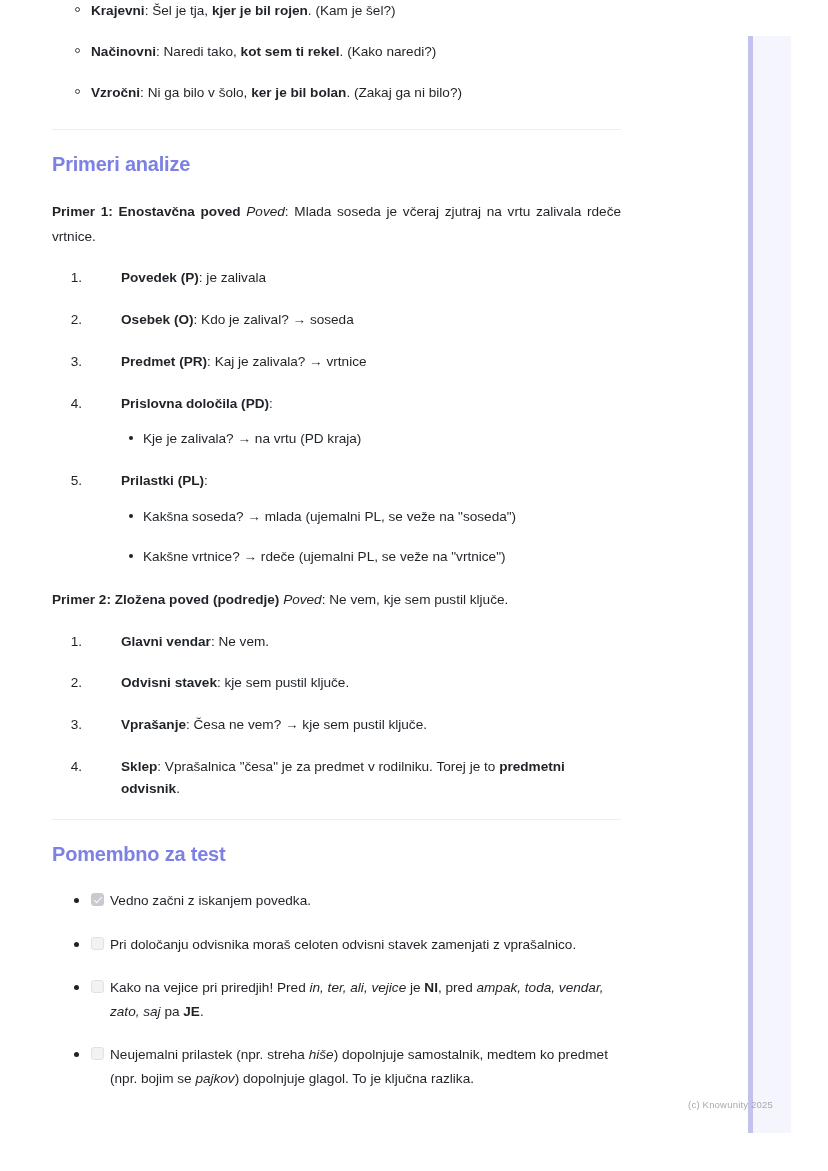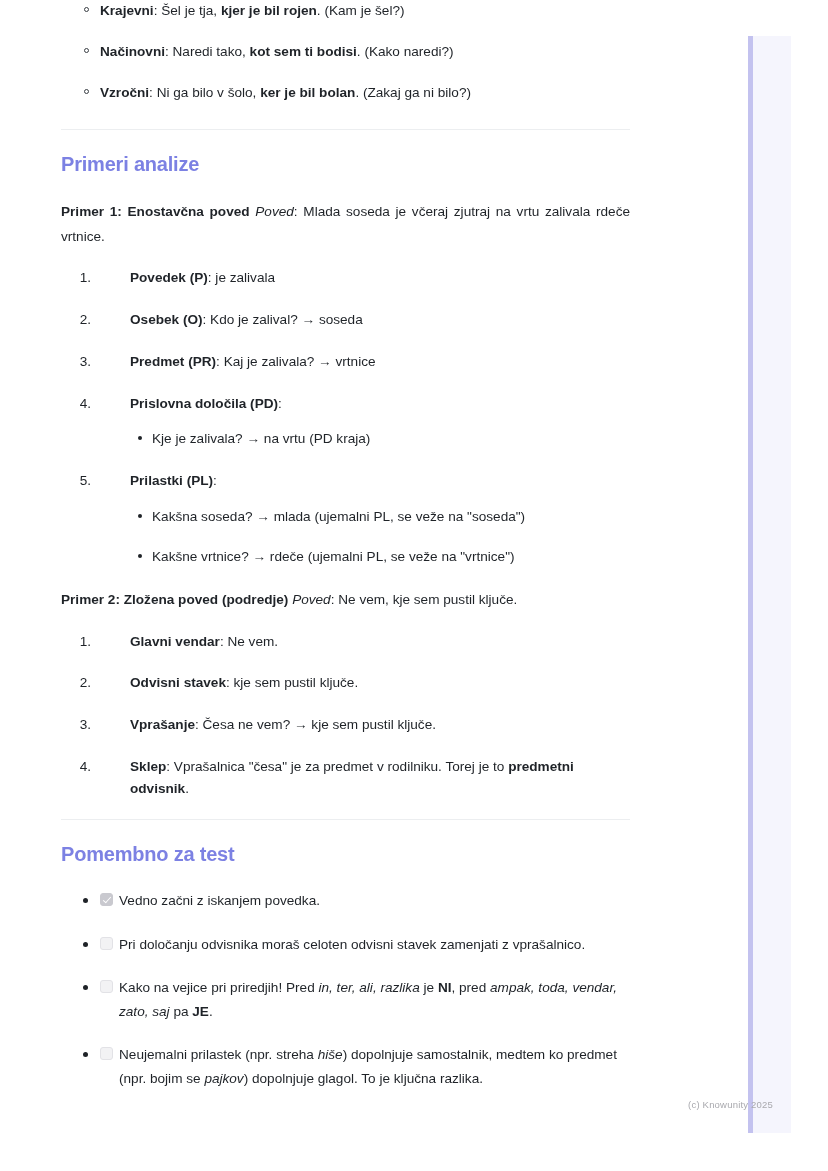--- a/index.html
+++ b/index.html
@@ -30,21 +30,21 @@
     left: 748px;
     top: 36px;
     width: 5px;
     height: 1097px;
     background: #c3c2ef;
   }
 
   
   #doc {
     position: absolute;
-    left: 61px;
+    left: 52px;
     top: 0;
     width: 569px;
   }
 
   hr.rule {
     border: 0;
     border-top: 1px solid #eceef0;
     margin: 26px 0 22px 0;
     height: 0;
   }
@@ -218,21 +218,21 @@
 </head>
 <body>
 
 <div id="side-rail"></div>
 <div id="side-rail-indicator"></div>
 
 <div id="doc">
 
   <ul class="circlelist" id="clause-list">
       <li><b>Krajevni</b><span>: Šel je tja, </span><b>kjer je bil rojen</b><span>. (Kam je šel?)</span></li>
-      <li><b>Načinovni</b><span>: Naredi tako, </span><b>kot sem ti bodisi</b><span>. (Kako naredi?)</span></li>
+      <li><b>Načinovni</b><span>: Naredi tako, </span><b>kot sem ti rekel</b><span>. (Kako naredi?)</span></li>
       <li><b>Vzročni</b><span>: Ni ga bilo v šolo, </span><b>ker je bil bolan</b><span>. (Zakaj ga ni bilo?)</span></li>
     </ul>
 
   <hr class="rule">
 
   <h2 class="section-title">Primeri analize</h2>
 
   <p class="para">
     <b>Primer 1: Enostavčna poved</b>
     <i>Poved</i><span>: Mlada soseda je včeraj zjutraj na vrtu zalivala rdeče vrtnice.</span>
@@ -263,19 +263,19 @@
       <li><b>Sklep</b><span>: Vprašalnica "česa" je za predmet v rodilniku. Torej je to </span><b>predmetni odvisnik</b><span>.</span></li>
     </ol>
 
   <hr class="rule" style="margin-top:18px;">
 
   <h2 class="section-title">Pomembno za test</h2>
 
   <ul class="checklist" id="check-list">
       <li><span class="chk checked"></span><span>Vedno začni z iskanjem povedka.</span></li>
       <li><span class="chk"></span><span>Pri določanju odvisnika moraš celoten odvisni stavek zamenjati z vprašalnico.</span></li>
-      <li><span class="chk"></span><span>Kako na vejice pri priredjih! Pred </span><i>in, ter, ali, razlika</i><span> je </span><b>NI</b><span>, pred </span><i>ampak, toda, vendar, zato, saj</i><span> pa </span><b>JE</b><span>.</span></li>
+      <li><span class="chk"></span><span>Kako na vejice pri priredjih! Pred </span><i>in, ter, ali, vejice</i><span> je </span><b>NI</b><span>, pred </span><i>ampak, toda, vendar, zato, saj</i><span> pa </span><b>JE</b><span>.</span></li>
       <li><span class="chk"></span><span>Neujemalni prilastek (npr. streha </span><i>hiše</i><span>) dopolnjuje samostalnik, medtem ko predmet (npr. bojim se </span><i>pajkov</i><span>) dopolnjuje glagol. To je ključna razlika.</span></li>
     </ul>
 
 </div>
 
 <div id="footer-note">(c) Knowunity 2025</div>
 
 </body></html>

